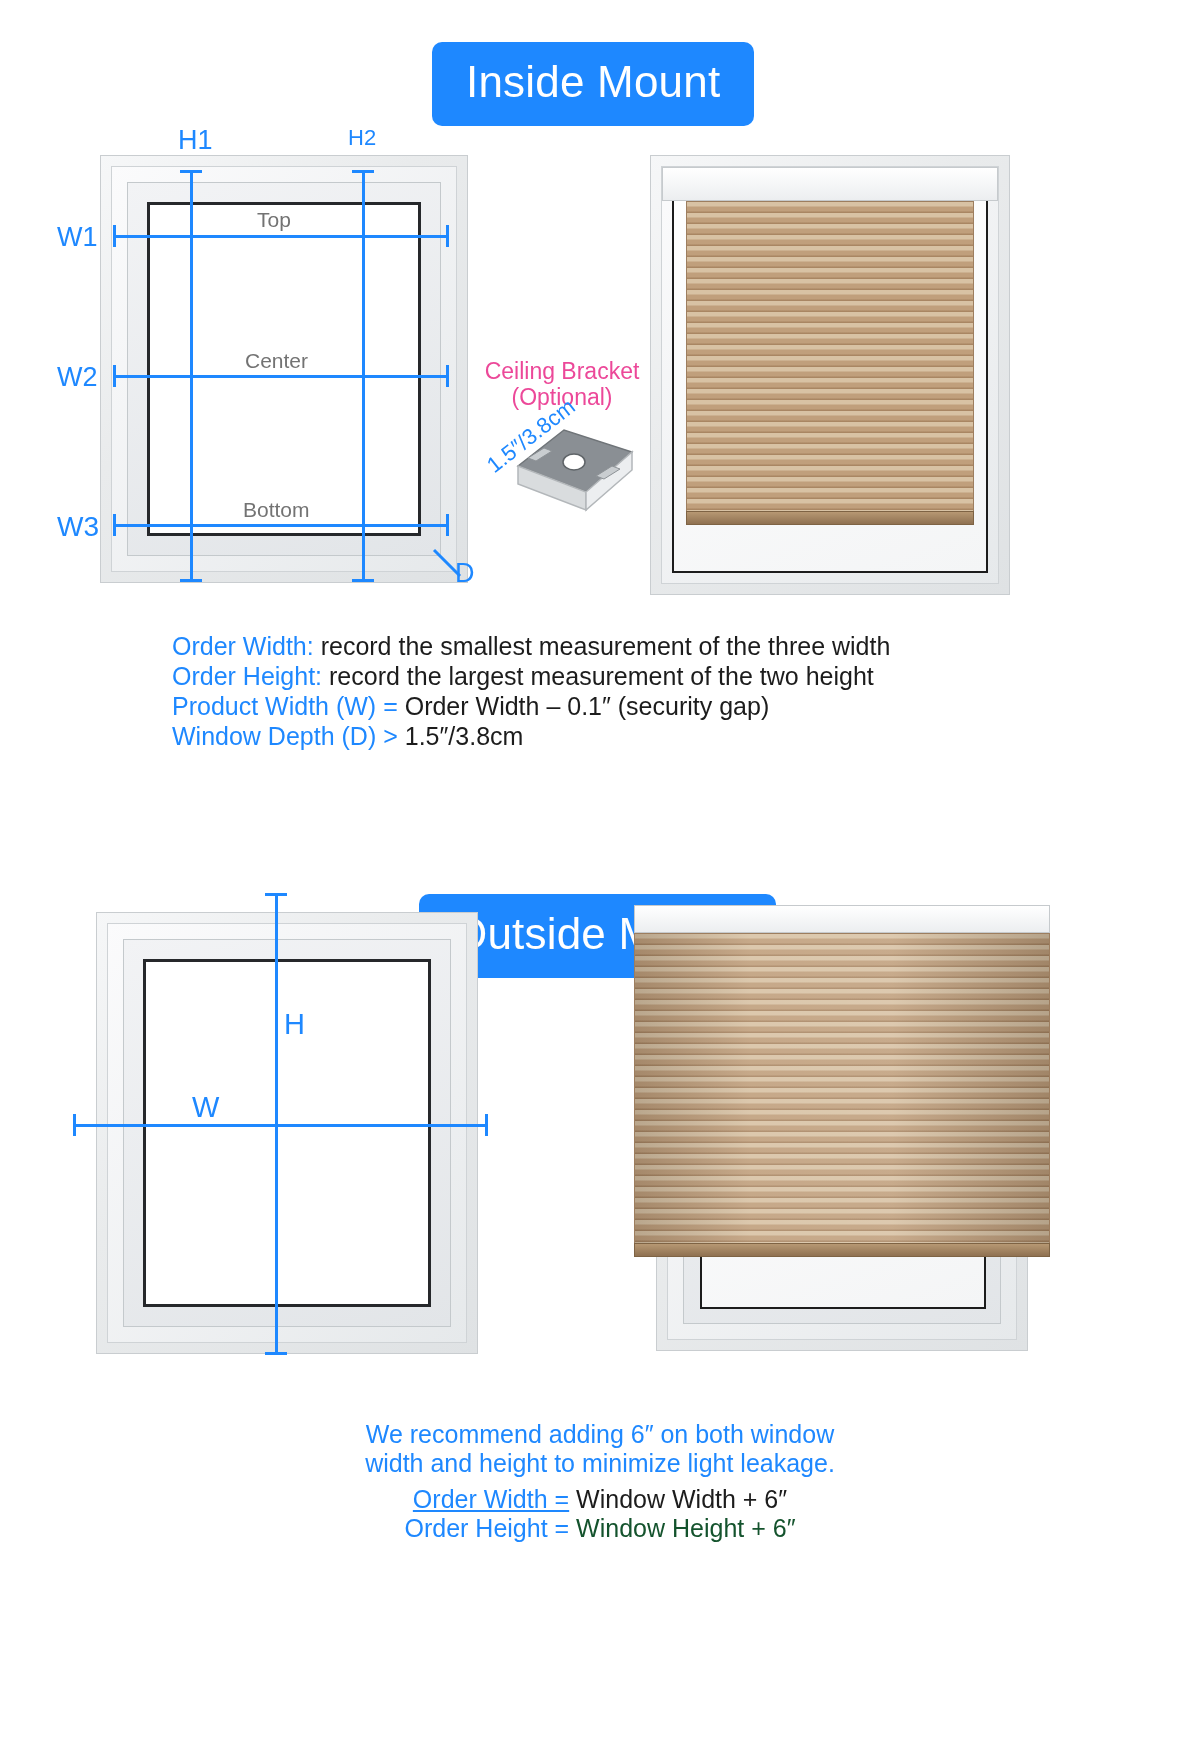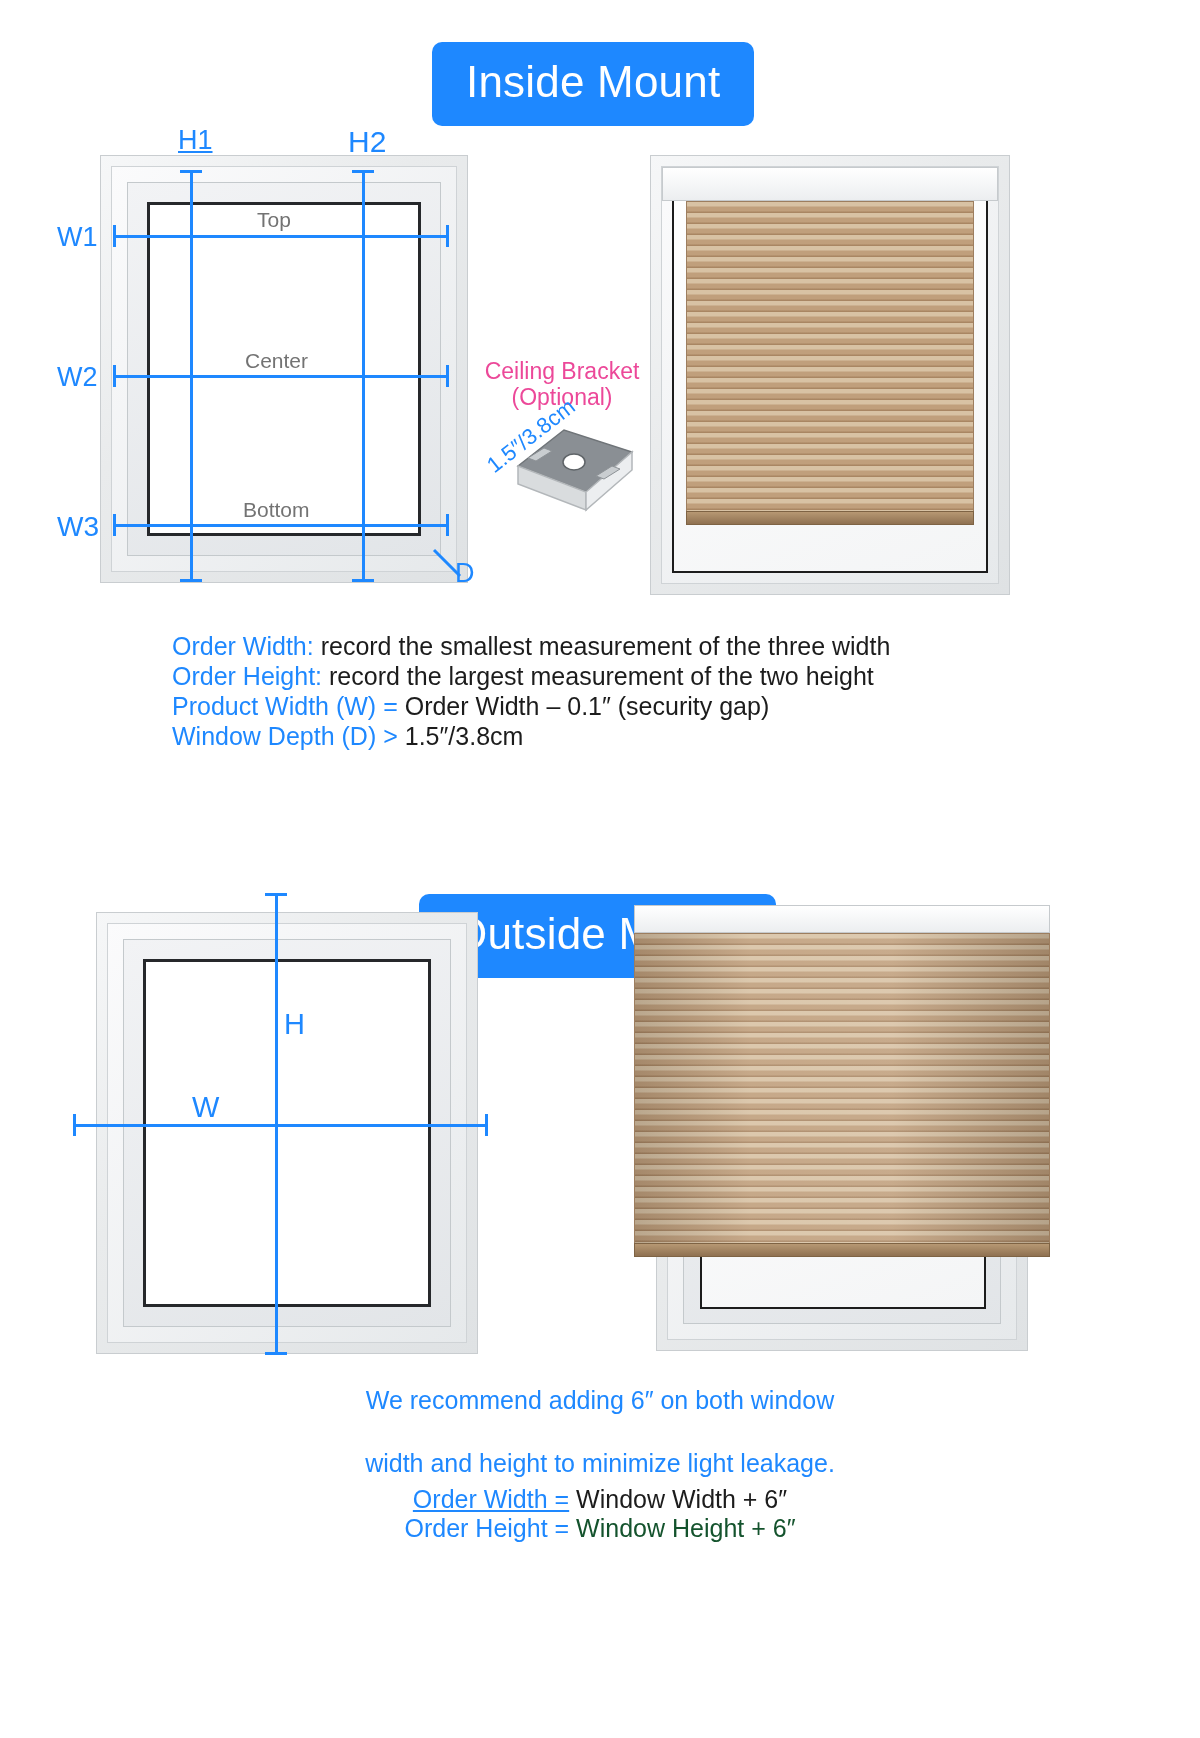--- a/index.html
+++ b/index.html
@@ -138,26 +138,26 @@
 
   <div class="window" style="left:100px; top:155px; width:368px; height:428px;">
     <div class="win-bevel1"></div>
     <div class="win-bevel2"></div>
     <div class="win-sash"></div>
   </div>
 
   <div class="vline" style="left:190px; top:170px; height:412px;"></div>
   <div class="cap-h" style="left:180px; top:170px;"></div>
   <div class="cap-h" style="left:180px; top:579px;"></div>
-  <div class="bluetext" style="left:178px; top:125px; font-size:27px;text-decoration:underline;">H1</div>
+  <div class="bluetext" style="left:178px; top:125px; font-size:27px;">H1</div>
 
   <div class="vline" style="left:362px; top:170px; height:412px;"></div>
   <div class="cap-h" style="left:352px; top:170px;"></div>
   <div class="cap-h" style="left:352px; top:579px;"></div>
-  <div class="bluetext" style="left:348px; top:125px; font-size:30px;">H2</div>
+  <div class="bluetext" style="left:348px; top:125px; font-size:22px;">H2</div>
 
   <div class="hline" style="left:113px; top:235px; width:336px;"></div>
   <div class="cap-v" style="left:113px; top:225px;"></div>
   <div class="cap-v" style="left:446px; top:225px;"></div>
   <div class="bluetext" style="left:57px; top:222px; font-size:27px;">W1</div>
   <div class="blacktext" style="left:257px; top:208px;">Top</div>
 
   <div class="hline" style="left:113px; top:375px; width:336px;"></div>
   <div class="cap-v" style="left:113px; top:365px;"></div>
   <div class="cap-v" style="left:446px; top:365px;"></div>
@@ -237,21 +237,21 @@
     <div class="window" style="left:22px; top:18px; width:372px; height:428px;">
       <div class="win-bevel1"></div>
       <div class="win-bevel2"></div>
     </div>
     <div class="glass-open" style="left:66px; top:62px; width:286px; height:342px;"></div>
     <div class="blind-headrail" style="left:0; top:0; width:416px; height:28px;"></div>
     <div class="blind-body shaded" style="left:0; top:28px; width:416px; height:312px;"></div>
     <div class="blind-bottomrail" style="left:0; top:338px; width:416px;"></div>
   </div>
 
-  <div class="center-caption" style="top:1384px; color:#1e88ff;">We recommend adding 6″ on both window</div>
+  <div class="center-caption" style="top:1418px; color:#1e88ff;">We recommend adding 6″ on both window</div>
   <div class="center-caption" style="top:1447px; color:#1e88ff;">width and height to minimize light leakage.</div>
 
   <div class="center-caption" style="top:1483px;">
     <span style="color:#1e88ff;text-decoration:underline;">Order Width =</span><span style="color:#1c1c1c;"> Window Width + 6″</span>
   </div>
   <div class="center-caption" style="top:1512px;">
     <span style="color:#1e88ff;">Order Height =</span><span style="color:#14532d;"> Window Height + 6″</span>
   </div>
 
 </div>

